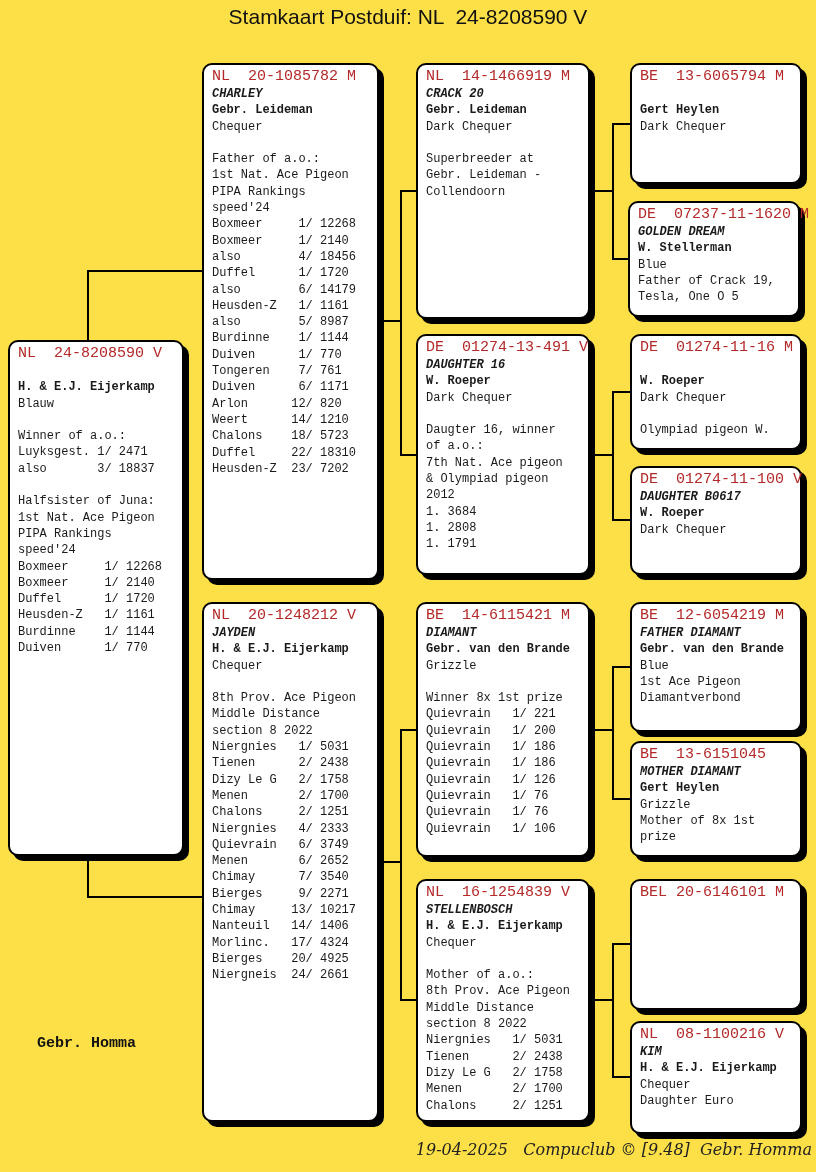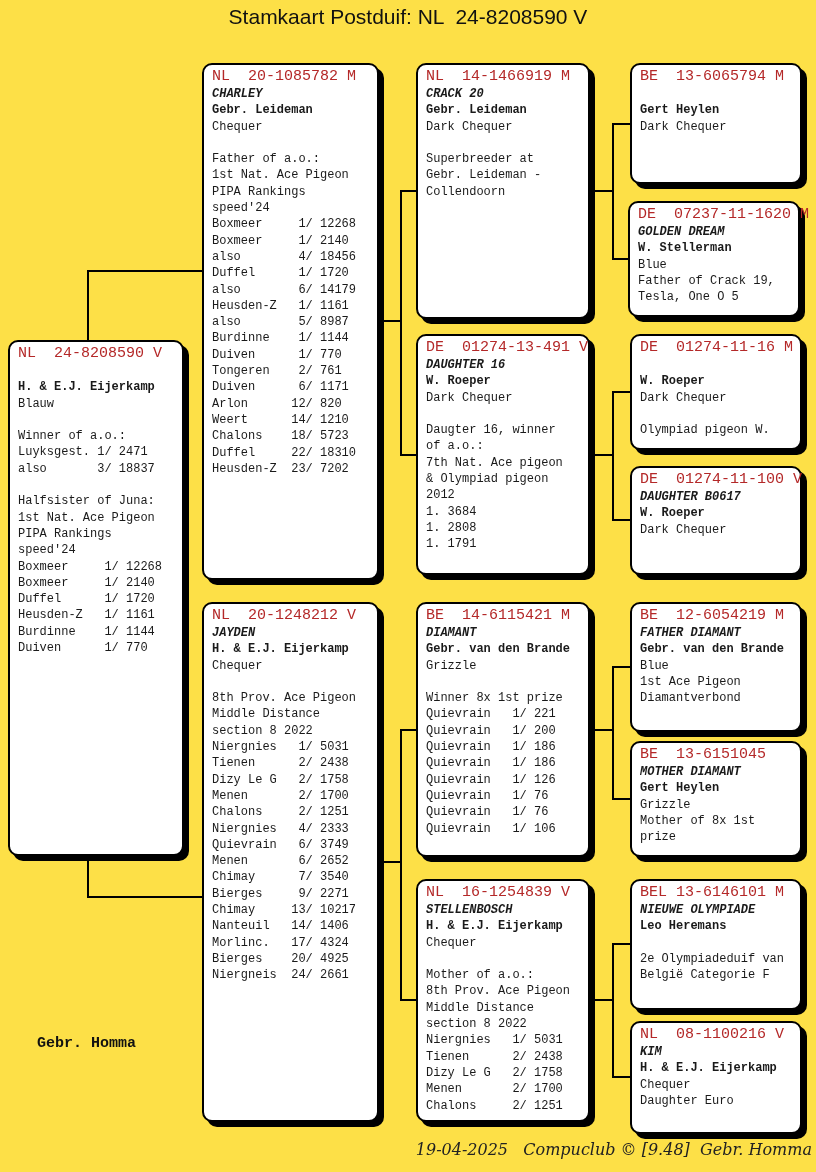--- a/index.html
+++ b/index.html
@@ -67,21 +67,21 @@
         <div class="line">speed'24</div>
         <div class="line">Boxmeer     1/ 12268</div>
         <div class="line">Boxmeer     1/ 2140</div>
         <div class="line">also        4/ 18456</div>
         <div class="line">Duffel      1/ 1720</div>
         <div class="line">also        6/ 14179</div>
         <div class="line">Heusden-Z   1/ 1161</div>
         <div class="line">also        5/ 8987</div>
         <div class="line">Burdinne    1/ 1144</div>
         <div class="line">Duiven      1/ 770</div>
-        <div class="line">Tongeren    2/ 761</div>
+        <div class="line">Tongeren    7/ 761</div>
         <div class="line">Duiven      6/ 1171</div>
         <div class="line">Arlon      12/ 820</div>
         <div class="line">Weert      14/ 1210</div>
         <div class="line">Chalons    18/ 5723</div>
         <div class="line">Duffel     22/ 18310</div>
         <div class="line">Heusden-Z  23/ 7202</div>
       </div>
   </div>
   <div class="pbox" style="left:202px;top:602px;width:177px;height:520px">
     <div class="line ring">NL  20-1248212 V</div>
@@ -227,28 +227,21 @@
     <div class="line ring">BE  13-6151045</div>
     <div>
         <div class="line nm">MOTHER DIAMANT</div>
         <div class="line ow">Gert Heylen</div>
         <div class="line">Grizzle</div>
         <div class="line">Mother of 8x 1st</div>
         <div class="line">prize</div>
       </div>
   </div>
   <div class="pbox" style="left:630px;top:879px;width:172px;height:131px">
-    <div class="line ring">BEL 13-6146101 M</div>
-    <div>
-        <div class="line nm">NIEUWE OLYMPIADE</div>
-        <div class="line ow">Leo Heremans</div>
-        <div class="line"></div>
-        <div class="line">2e Olympiadeduif van</div>
-        <div class="line">België Categorie F</div>
-      </div>
+    <div class="line ring">BEL 20-6146101 M</div>
   </div>
   <div class="pbox" style="left:630px;top:1021px;width:172px;height:113px">
     <div class="line ring">NL  08-1100216 V</div>
     <div>
         <div class="line nm">KIM</div>
         <div class="line ow">H. &amp; E.J. Eijerkamp</div>
         <div class="line">Chequer</div>
         <div class="line">Daughter Euro</div>
       </div>
   </div>

